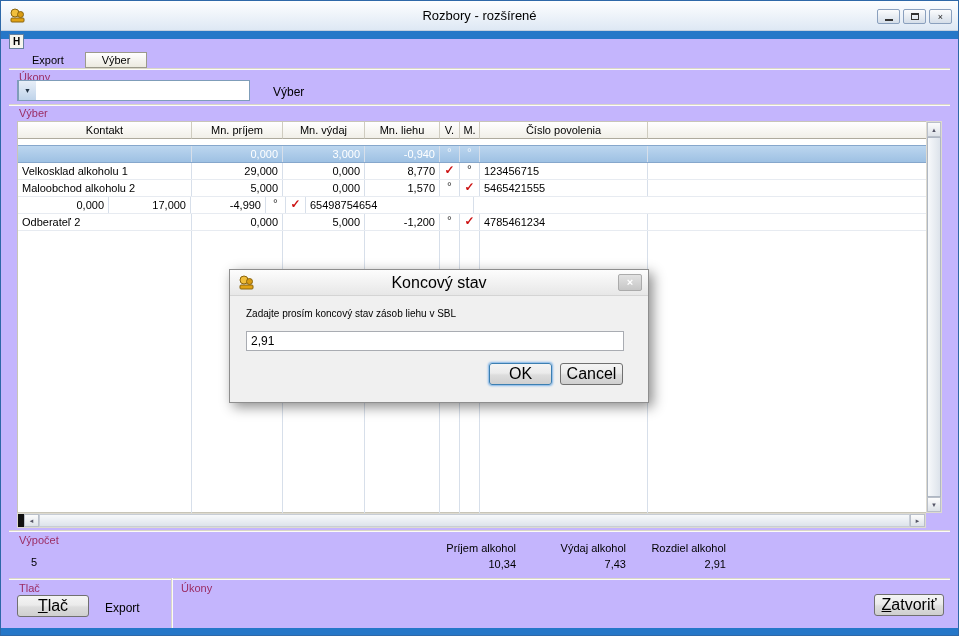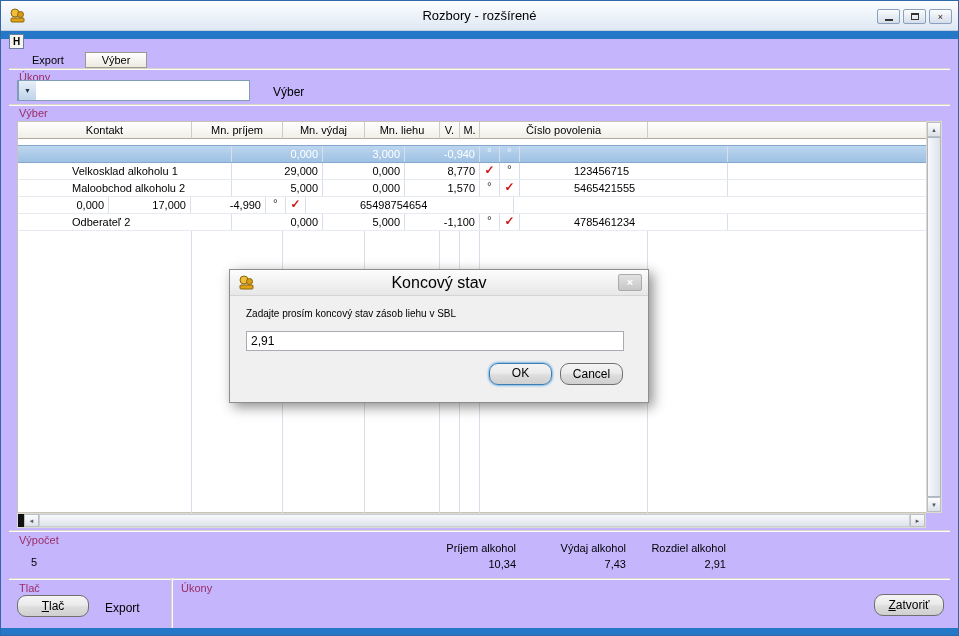--- a/index.html
+++ b/index.html
@@ -57,21 +57,21 @@
     background-image:
       linear-gradient(#D7DFEA,#D7DFEA),linear-gradient(#D7DFEA,#D7DFEA),
       linear-gradient(#D7DFEA,#D7DFEA),linear-gradient(#D7DFEA,#D7DFEA),
       linear-gradient(#D7DFEA,#D7DFEA),linear-gradient(#D7DFEA,#D7DFEA),
       linear-gradient(#D7DFEA,#D7DFEA);
     background-repeat:no-repeat;background-size:1px 100%;
     background-position:173px 0,264px 0,346px 0,421px 0,441px 0,461px 0,629px 0;}
   .trow{display:flex;height:17px;line-height:16px;font-size:11px;background:#fff;
     border-bottom:1px solid #E7EBF1;}
   .td{height:16px;border-right:1px solid #D7DFEA;overflow:hidden;white-space:nowrap;}
-  .td.text{padding-left:14px;margin-left:40px;}
+  .td.text{padding-left:4px;}
   .td.num{text-align:right;padding-right:4px;}
   .td.mark{text-align:center;font-size:12px;color:#333;padding:0;line-height:15px;}
   .td.mark.checked{color:#CC1111;font-weight:bold;}
   .c0{width:174px;} .c1{width:91px;} .c2{width:82px;} .c3{width:75px;}
   .c4{width:20px;} .c5{width:20px;} .c6{width:168px;} .c7{flex:1;border-right:none;}
   .trow.selected{background:linear-gradient(#BCD6EF,#9EC1E3);color:#fff;
     border-top:1px solid #86A7CC;border-bottom:1px solid #86A7CC;height:18px;margin-top:-1px;}
   .trow.selected .td.mark{color:#eef4fa;}
   
   .vscroll{position:absolute;left:925px;top:120px;width:16px;height:392px;background:#F1F0EA;
@@ -91,21 +91,21 @@
   .hs-left{left:6px;} .hs-right{right:0;}
   .hthumb{position:absolute;left:21px;top:0;right:15px;height:13px;
     background:linear-gradient(#F7F9FB,#DDE3EB);border:1px solid #C7CDD6;}
   
   .count-5{position:absolute;left:30px;top:555px;font-size:11px;}
   .stat{position:absolute;width:110px;text-align:right;font-size:11px;}
   .stat-l0{left:405px;top:541px;} .stat-v0{left:405px;top:557px;}
   .stat-l1{left:515px;top:541px;} .stat-v1{left:515px;top:557px;}
   .stat-l2{left:615px;top:541px;} .stat-v2{left:615px;top:557px;}
   
-  .btn{border:1px solid #707070;border-radius:9px;font-size:12px;text-align:center;
+  .btn{border:1px solid #707070;border-radius:3px;font-size:16px;text-align:center;
     background:linear-gradient(#F4F4F4,#EBEBEB 45%,#DDDDDD 55%,#CFCFCF);cursor:default;}
   .btn-tlac{position:absolute;left:16px;top:594px;width:72px;height:22px;line-height:20px;}
   .export-link{position:absolute;left:104px;top:600px;font-size:12px;}
   .footer-divider{position:absolute;left:170px;top:577px;height:50px;width:0;
     border-left:1px solid #D9D6C7;border-right:1px solid #FCFBF7;}
   .btn-close{position:absolute;left:873px;top:593px;width:70px;height:22px;line-height:20px;}
   
   .modal{position:absolute;left:228px;top:268px;width:420px;height:134px;background:#F0F0F0;
     border:1px solid #8E8E8E;box-shadow:4px 4px 12px rgba(0,0,0,0.45);z-index:20;}
   .modal-titlebar{position:relative;height:26px;background:linear-gradient(#FDFDFD,#E7E7E7);
@@ -218,21 +218,21 @@
         <div class="td mark c4">°</div>
         <div class="td mark c5 checked">✓</div>
         <div class="td text c6">65498754654</div>
         <div class="td c7"></div>
       </div>
 
       <div class="trow">
         <div class="td text c0">Odberateľ 2</div>
         <div class="td num c1">0,000</div>
         <div class="td num c2">5,000</div>
-        <div class="td num c3">-1,100</div>
+        <div class="td num c3">-1,200</div>
         <div class="td mark c4">°</div>
         <div class="td mark c5 checked">✓</div>
         <div class="td text c6">4785461234</div>
         <div class="td c7"></div>
       </div>
 
     </div>
   </div>
 
   <div class="vscroll">

